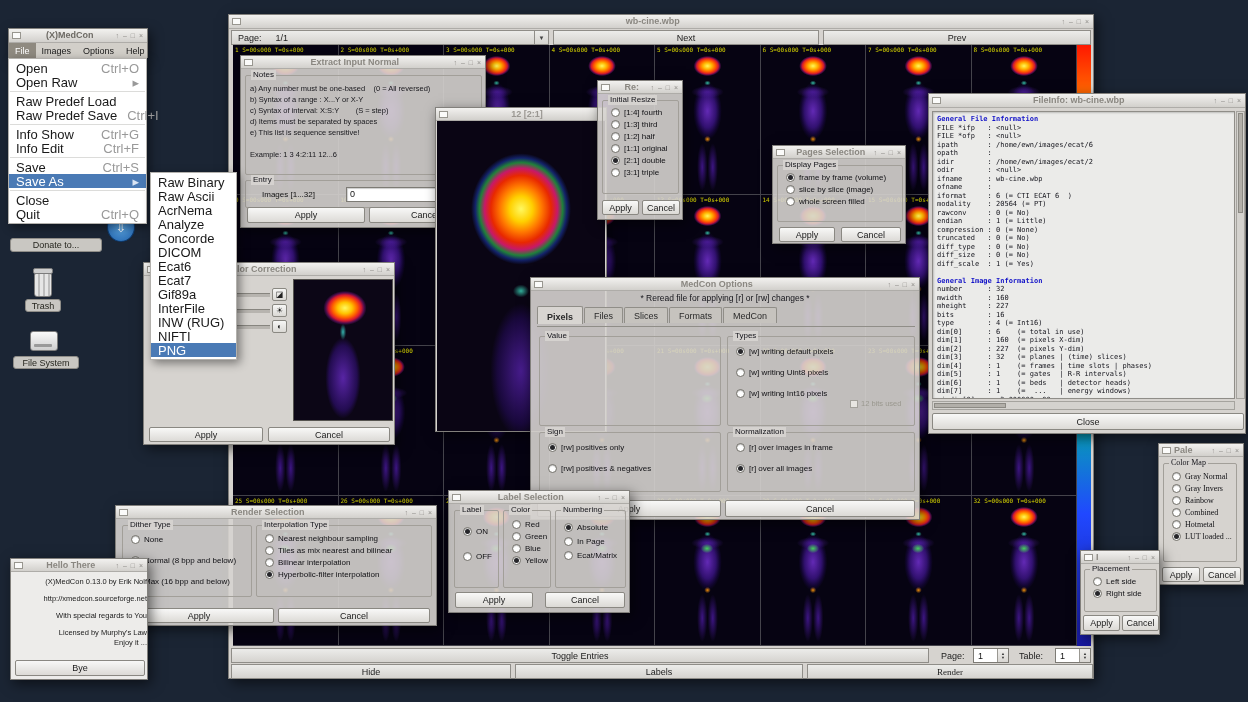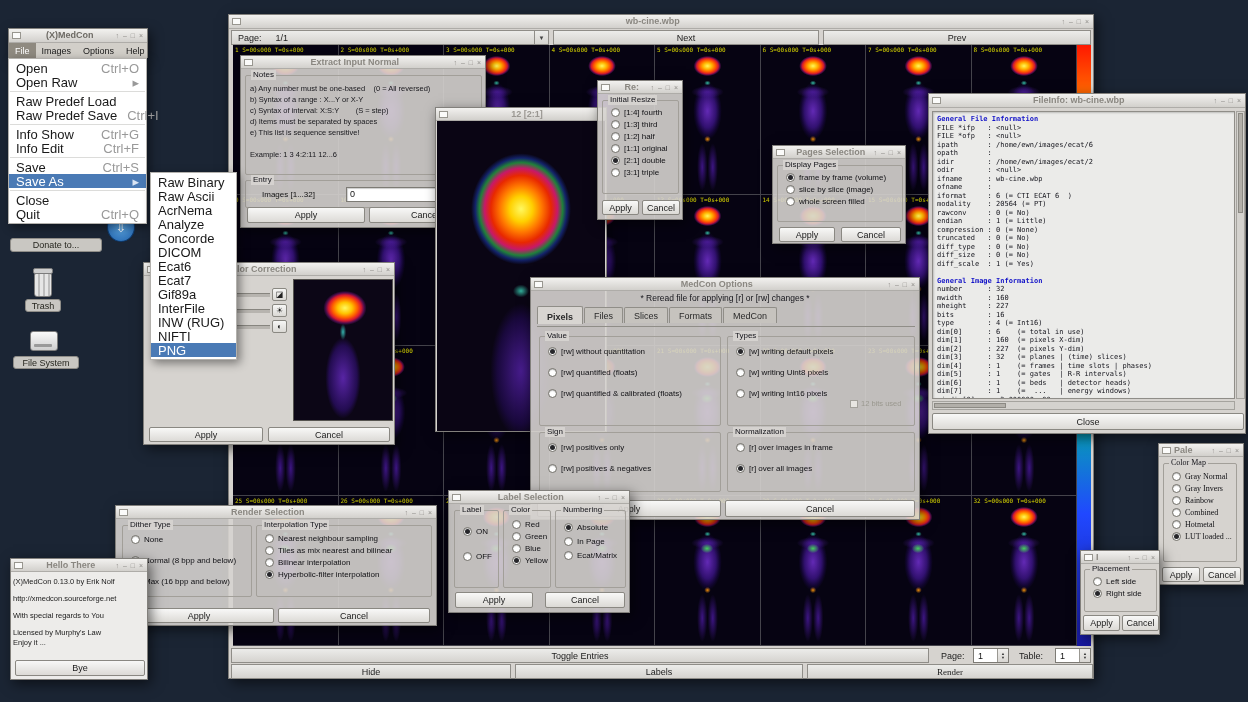--- a/index.html
+++ b/index.html
@@ -104,21 +104,21 @@
     color:#111;box-sizing:border-box;display:flex;align-items:center;padding-left:4px;}
   .spin .arrows{position:absolute;right:0;top:0;bottom:0;width:10px;
     border-left:1px solid #9a9892;display:flex;flex-direction:column;
     align-items:center;justify-content:center;font-size:4px;color:#333;line-height:4px;
     background:linear-gradient(#f0efed,#d8d6d2);}
   
   .dlabel{position:absolute;background:#c9c7c2;border:1px solid #8f8d88;border-radius:3px;
     font-size:9px;color:#26261f;display:flex;align-items:center;justify-content:center;
     box-sizing:border-box;}
   
-  .hl{font-size:7.5px;color:#1a1a1a;text-align:left;}
+  .hl{font-size:7.5px;color:#1a1a1a;text-align:right;}
   .tab{display:inline-block;font-size:9px;color:#2a2a2a;border:1px solid #908e88;
     border-bottom:none;border-radius:2px 2px 0 0;padding:3px 9px 2px;
     background:#c6c3be;margin-right:1px;vertical-align:bottom;}
   .tab.active{background:#d8d5d1;padding-top:5px;font-weight:bold;position:relative;top:1px;}
   .slider{position:absolute;height:3px;background:#b7b4af;border-top:1px solid #87857f;}
   .sbtn{position:absolute;width:15px;height:13px;background:linear-gradient(#f6f6f5,#dbd9d5);
     border:1px solid #8a8882;border-radius:2px;font-size:8px;display:flex;
     align-items:center;justify-content:center;color:#222;box-sizing:border-box;}
   .cbx{width:8px;height:8px;background:#e8e6e2;border:1px solid #a3a19b;flex:none;box-sizing:border-box;}
 </style>
@@ -421,34 +421,20 @@
   <div class="window trans" style="left:530px;top:277px;width:390px;height:243px;z-index:8;">
     <div class="titlebar">
       <span class="ticon"></span>
       <span class="ttext">MedCon Options</span>
       <span class="tctrl">↑ ‒ □ ×</span>
     </div>
     <div style="position:absolute;left:0;top:15px;width:100%;text-align:center;font-size:8.5px;color:#14141a;">* Reread file for applying [r] or [rw] changes *</div>
     <div id="tabs" style="position:absolute;left:6px;top:27px;height:21px;border-bottom:1px solid #908e88;width:378px;"><div class="tab active">Pixels</div><div class="tab">Files</div><div class="tab">Slices</div><div class="tab">Formats</div><div class="tab">MedCon</div></div>
     <div class="frame" style="left:8px;top:58px;width:182px;height:90px;">
       <span class="flabel">Value</span>
-      <div class="rg-loose" style="padding-top:10px;">
-          <div class="radio-row">
-            <span class="rdot sel"></span>
-            <span>[rw]  without quantitation</span>
-          </div>
-          <div class="radio-row">
-            <span class="rdot"></span>
-            <span>[rw]  quantified             (floats)</span>
-          </div>
-          <div class="radio-row">
-            <span class="rdot"></span>
-            <span>[rw]  quantified &amp; calibrated (floats)</span>
-          </div>
-        </div>
     </div>
     <div class="frame" style="left:196px;top:58px;width:188px;height:90px;">
       <span class="flabel">Types</span>
       <div class="rg-loose" style="padding-top:10px;">
           <div class="radio-row">
             <span class="rdot sel"></span>
             <span>[w]  writing default pixels</span>
           </div>
           <div class="radio-row">
             <span class="rdot"></span>

